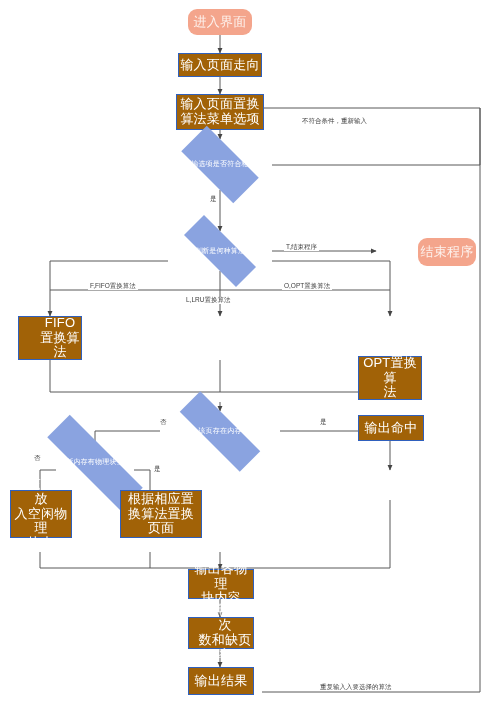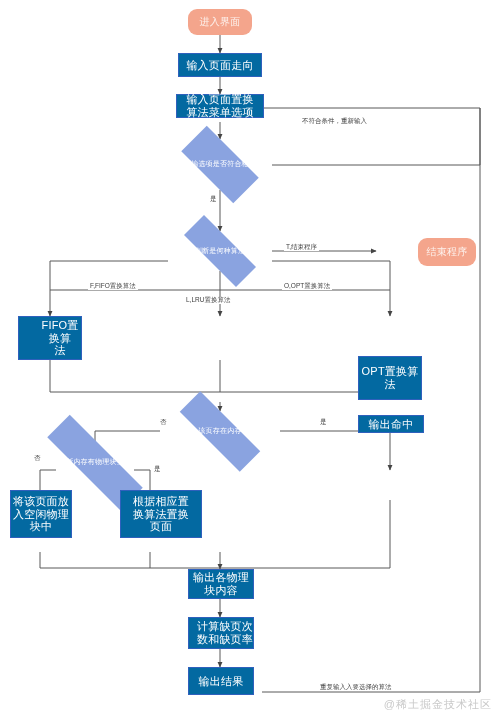--- a/index.html
+++ b/index.html
@@ -17,28 +17,28 @@
     position:absolute;
     box-sizing:border-box;
     display:flex;align-items:center;justify-content:center;
     text-align:center;
     color:#ffffff;
     line-height:1.15;
     letter-spacing:.2px;
     white-space:pre-line;
   }
   .node.process{
-    background:#0369a1;
+    background:#a16207;
     border:1px solid #2f60bd;
-    font-size:11px;
+    font-size:13px;
   }
   .node.terminal{
     background:#f4a58c;
     border-radius:9px;
-    font-size:10px;
+    font-size:13px;
     color:#fdf1ec;
   }
   .node.decision{
     background:transparent;
     color:#ffffff;
     font-size:7px;
   }
   .diamond-shape{
     position:absolute;left:0;top:0;width:100%;height:100%;
     background:#8aa3e0;
@@ -144,21 +144,21 @@
   </svg>
 
   <div class="node terminal" style="left:188px;top:9px;width:64px;height:26px;">
     <span>进入界面</span>
   </div>
 
   <div class="node process" style="left:178px;top:53px;width:84px;height:24px;">
     <span>输入页面走向</span>
   </div>
 
-  <div class="node process" style="left:176px;top:94px;width:88px;height:24px;">
+  <div class="node process" style="left:176px;top:94px;width:88px;height:36px;">
     <span>输入页面置换
 算法菜单选项</span>
   </div>
 
   <div class="node decision" style="left:168px;top:139px;width:104px;height:51px;">
     <div class="diamond-shape"></div>
     <div class="diamond-txt">所输选项是否符合格式</div>
   </div>
 
   <div class="node decision" style="left:168px;top:231px;width:104px;height:40px;">
@@ -196,21 +196,21 @@
 入空闲物理
 块中</span>
   </div>
 
   <div class="node process" style="left:120px;top:490px;width:82px;height:48px;">
     <span>根据相应置
 换算法置换
 页面</span>
   </div>
 
-  <div class="node process" style="left:358px;top:415px;width:66px;height:18px;">
+  <div class="node process" style="left:358px;top:415px;width:66px;height:26px;">
     <span>输出命中</span>
   </div>
 
   <div class="node process" style="left:188px;top:569px;width:66px;height:30px;">
     <span>输出各物理
 块内容</span>
   </div>
 
   <div class="node process" style="left:188px;top:617px;width:66px;height:32px;padding-left:8px;">
     <span>计算缺页次
@@ -226,14 +226,13 @@
   <div class="edge-label" style="left:284px;top:244px;">T,结束程序</div>
   <div class="edge-label" style="left:88px;top:283px;">F,FIFO置换算法</div>
   <div class="edge-label" style="left:184px;top:297px;">L,LRU置换算法</div>
   <div class="edge-label" style="left:282px;top:283px;">O,OPT置换算法</div>
   <div class="edge-label" style="left:158px;top:419px;">否</div>
   <div class="edge-label" style="left:318px;top:419px;">是</div>
   <div class="edge-label" style="left:32px;top:455px;">否</div>
   <div class="edge-label" style="left:152px;top:466px;">是</div>
   <div class="edge-label" style="left:318px;top:684px;">重复输入入要选择的算法</div>
 
-  <div class="watermark">@稀土掘金技术社区</div>
 </div>
 
 </body></html>

